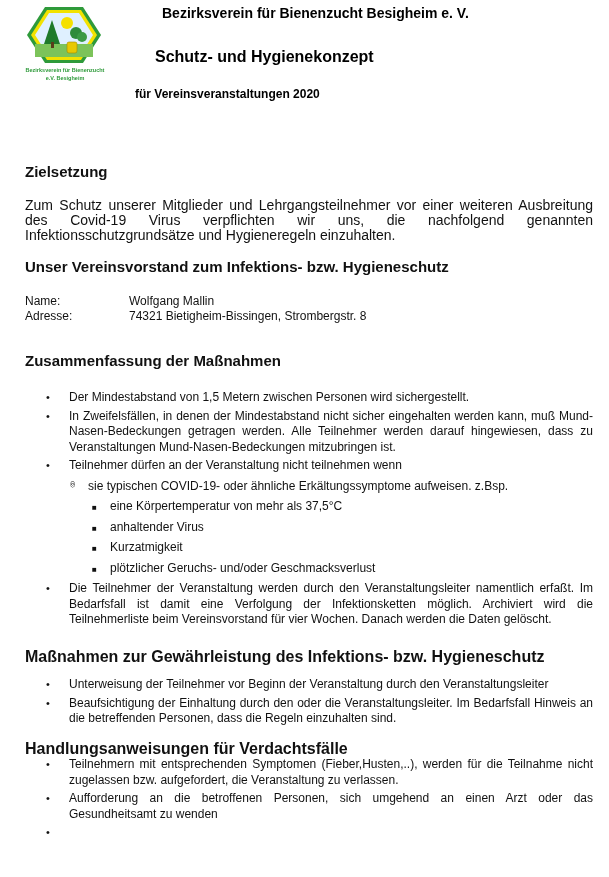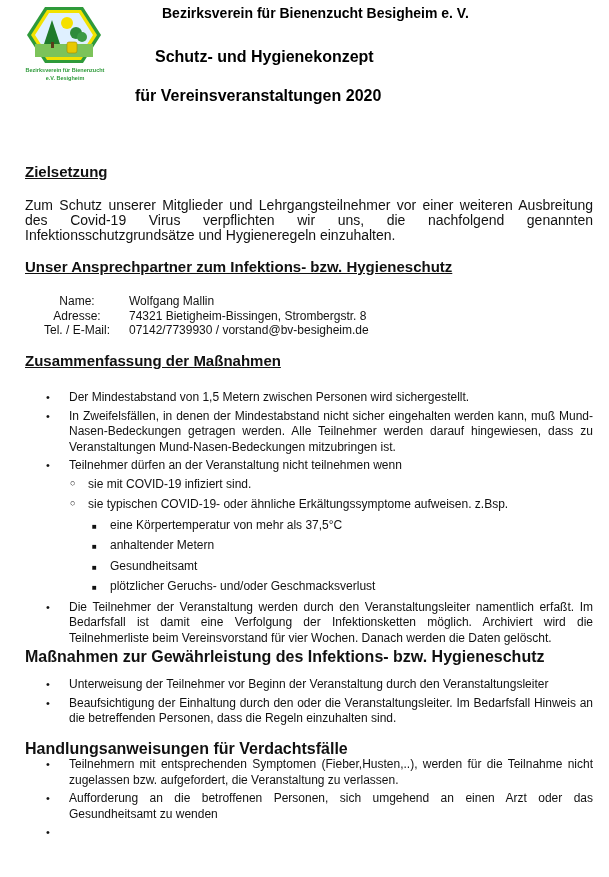--- a/index.html
+++ b/index.html
@@ -11,35 +11,35 @@
     .logo svg { position: absolute; left: 12px; top: 0; }
     .logo-caption {
       position: absolute; left: 0; top: 60px; width: 102px; text-align: center;
       font-size: 5.5px; font-weight: bold; color: #2e9a3a; line-height: 8px;
     }
     .title {
       position: absolute; font-weight: bold; color: #000; white-space: nowrap;
     }
     .t1 { left: 135px; top: 5px; font-size: 14px; margin-left: 27px; }
     .t2 { left: 155px; top: 48px; font-size: 16px; }
-    .t3 { left: 135px; top: 87px; font-size: 16px; }
+    .t3 { left: 135px; top: 87px; font-size: 12px; }
 
     .h2 {
       position: absolute; left: 25px; font-size: 15px; font-weight: bold;
-      text-decoration: underline; white-space: nowrap;
+      white-space: nowrap;
     }
     .h3 {
       position: absolute; left: 25px; font-size: 16px; font-weight: bold; white-space: nowrap;
     }
     .para {
       position: absolute; left: 25px; width: 568px; font-size: 14px;
       line-height: 15px; text-align: justify;
     }
     .contact { position: absolute; left: 25px; font-size: 12px; line-height: 14.5px; }
-    .contact .row { display: flex; text-align: center; }
+    .contact .row { display: flex; }
     .contact .lbl { width: 104px; }
 
     ul.list { position: absolute; left: 0; margin: 0; padding: 0; list-style: none; width: 593px; }
     ul.list li { position: relative; font-size: 12px; line-height: 15.5px; text-align: justify; }
     li.b1 { padding-left: 69px; margin-bottom: 3px; }
     li.b2 { padding-left: 88px; margin-bottom: 5px; }
     li.b3 { padding-left: 110px; margin-bottom: 5px; }
     .bul { position: absolute; top: 0; }
     li.b1 .bul { left: 46px; font-size: 11px; }
     li.b2 .bul { left: 70px; font-size: 9px; top: -1px; }
@@ -67,70 +67,65 @@
   </div>
 </div>
 
 <div class="title t1">Bezirksverein für Bienenzucht Besigheim e. V.</div>
 <div class="title t2">Schutz- und Hygienekonzept</div>
 <div class="title t3">für Vereinsveranstaltungen 2020</div>
 
 <div class="h2" style="top:163px">Zielsetzung</div>
 <div class="para" style="top:198px">Zum Schutz unserer Mitglieder und Lehrgangsteilnehmer vor einer weiteren Ausbreitung des Covid-19 Virus verpflichten wir uns, die nachfolgend genannten Infektionsschutzgrundsätze und Hygieneregeln einzuhalten.</div>
 
-<div class="h2" style="top:258px">Unser Ansprechpartner zum Infektions- bzw. Hygieneschutz</div>
+<div class="h2" style="top:258px">Unser Vereinsvorstand zum Infektions- bzw. Hygieneschutz</div>
 <div class="contact" style="top:294px">
   <div class="row">
     <span class="lbl">Name:</span>
     <span>Wolfgang Mallin</span>
   </div>
   <div class="row">
     <span class="lbl">Adresse:</span>
     <span>74321 Bietigheim-Bissingen, Strombergstr. 8</span>
-  </div>
-  <div class="row">
-    <span class="lbl">Tel. / E-Mail:</span>
-    <span>07142/7739930 / vorstand@bv-besigheim.de</span>
   </div>
 </div>
 
 <div class="h2" style="top:352px">Zusammenfassung der Maßnahmen</div>
 
 <ul class="list" style="top:390px">
   <li class="b1">
     <span class="bul">•</span>
     <span>Der Mindestabstand von 1,5 Metern zwischen Personen wird sichergestellt.</span>
   </li>
   <li class="b1">
     <span class="bul">•</span>
     <span>In Zweifelsfällen, in denen der Mindestabstand nicht sicher eingehalten werden kann, muß Mund-Nasen-Bedeckungen getragen werden. Alle Teilnehmer werden darauf hingewiesen, dass zu Veranstaltungen Mund-Nasen-Bedeckungen mitzubringen ist.</span>
   </li>
   <li class="b1">
     <span class="bul">•</span>
     <span>Teilnehmer dürfen an der Veranstaltung nicht teilnehmen wenn</span>
   </li>
   <li class="b2">
     <span class="bul">○</span>
-    <span>sie mit COVID-19 infiziert sind.</span>
   </li>
   <li class="b2">
     <span class="bul">○</span>
     <span>sie typischen COVID-19- oder ähnliche Erkältungssymptome aufweisen. z.Bsp.</span>
   </li>
   <li class="b3">
     <span class="bul">■</span>
     <span>eine Körpertemperatur von mehr als 37,5°C</span>
   </li>
   <li class="b3">
     <span class="bul">■</span>
-    <span>anhaltender Metern</span>
+    <span>anhaltender Virus</span>
   </li>
   <li class="b3">
     <span class="bul">■</span>
-    <span>Gesundheitsamt</span>
+    <span>Kurzatmigkeit</span>
   </li>
   <li class="b3">
     <span class="bul">■</span>
     <span>plötzlicher Geruchs- und/oder Geschmacksverlust</span>
   </li>
   <li class="b1">
     <span class="bul">•</span>
     <span>Die Teilnehmer der Veranstaltung werden durch den Veranstaltungsleiter namentlich erfaßt. Im Bedarfsfall ist damit eine Verfolgung der Infektionsketten möglich. Archiviert wird die Teilnehmerliste beim Vereinsvorstand für vier Wochen. Danach werden die Daten gelöscht.</span>
   </li>
 </ul>

